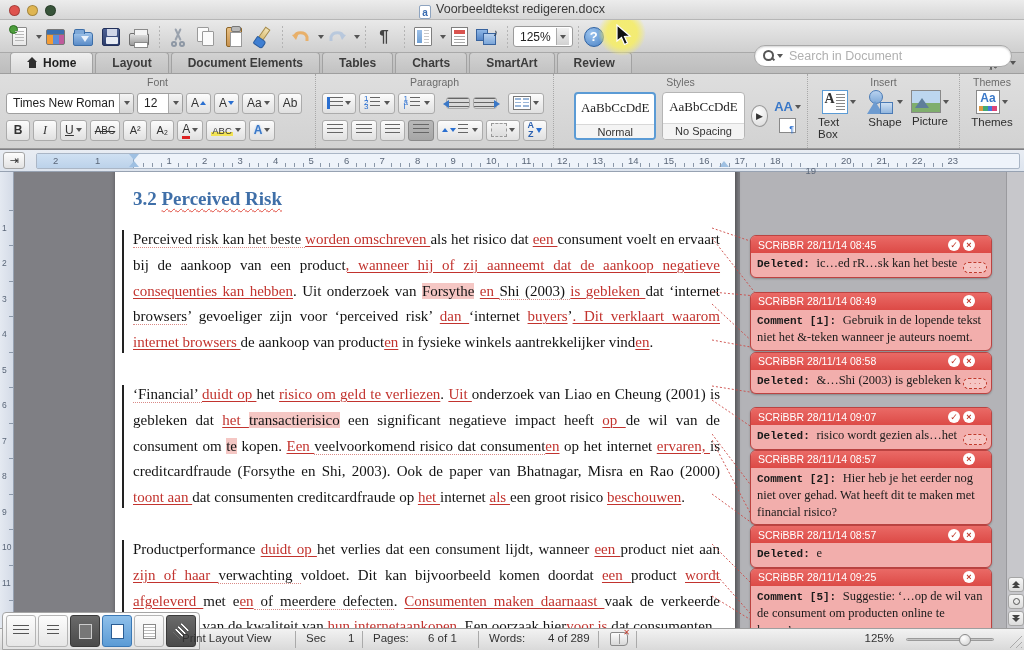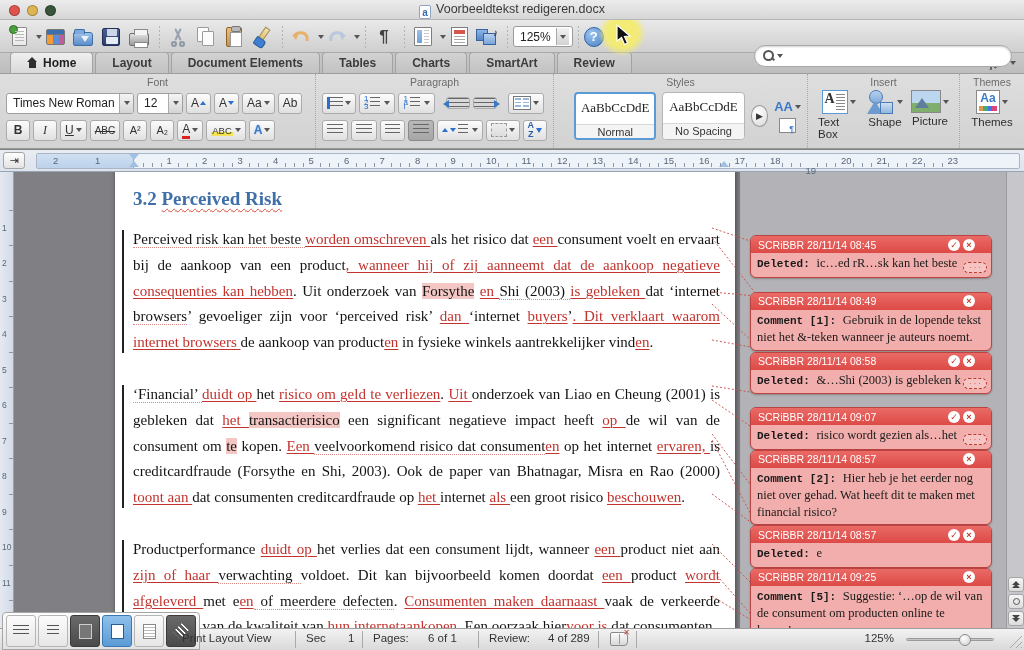--- a/index.html
+++ b/index.html
@@ -313,20 +313,21 @@
       <span class="stepper">
           <span class="dd" style="margin:0"></span>
         </span>
     </div>
     <div class="tsep"></div>
     <div class="help-btn">?</div>
   </div>
   <div class="search-wrap">
     <span class="mag"></span>
     <span class="dd"></span>
+    <input type="text" placeholder="Search in Document" style="">
   </div>
 </div>
 <div class="spot"></div>
 <svg class="cursor" width="16" height="22" viewBox="0 0 16 22">
   <path d="M1 1 L1 17 L5.5 13.5 L8.5 20.5 L11.5 19 L8.5 12.5 L14 12 Z" fill="#111" stroke="#fff" stroke-width="1.2"></path>
 </svg>
 
 <div class="tabrow">
   <div class="tabs" id="tabs">
       <div class="tab active">
@@ -793,21 +794,21 @@
       </div>
   </div>
   <span class="sseg" style="left:182px">Print Layout View</span>
   <span class="ssep" style="left:295px"></span>
   <span class="sseg" style="left:306px">Sec</span>
   <span class="sseg" style="left:348px">1</span>
   <span class="ssep" style="left:362px"></span>
   <span class="sseg" style="left:373px">Pages:</span>
   <span class="sseg" style="left:428px">6 of 1</span>
   <span class="ssep" style="left:478px"></span>
-  <span class="sseg" style="left:489px">Review:</span>
+  <span class="sseg" style="left:489px">Words:</span>
   <span class="sseg" style="left:548px">4 of 289</span>
   <span class="ssep" style="left:598px"></span>
   <span class="spellbook"></span>
   <span class="ssep" style="left:636px"></span>
   <span class="sseg" style="right:130px">125%</span>
   <div class="zslider">
       <div class="zthumb"></div>
     </div>
   <div class="grip"></div>
 </div>

